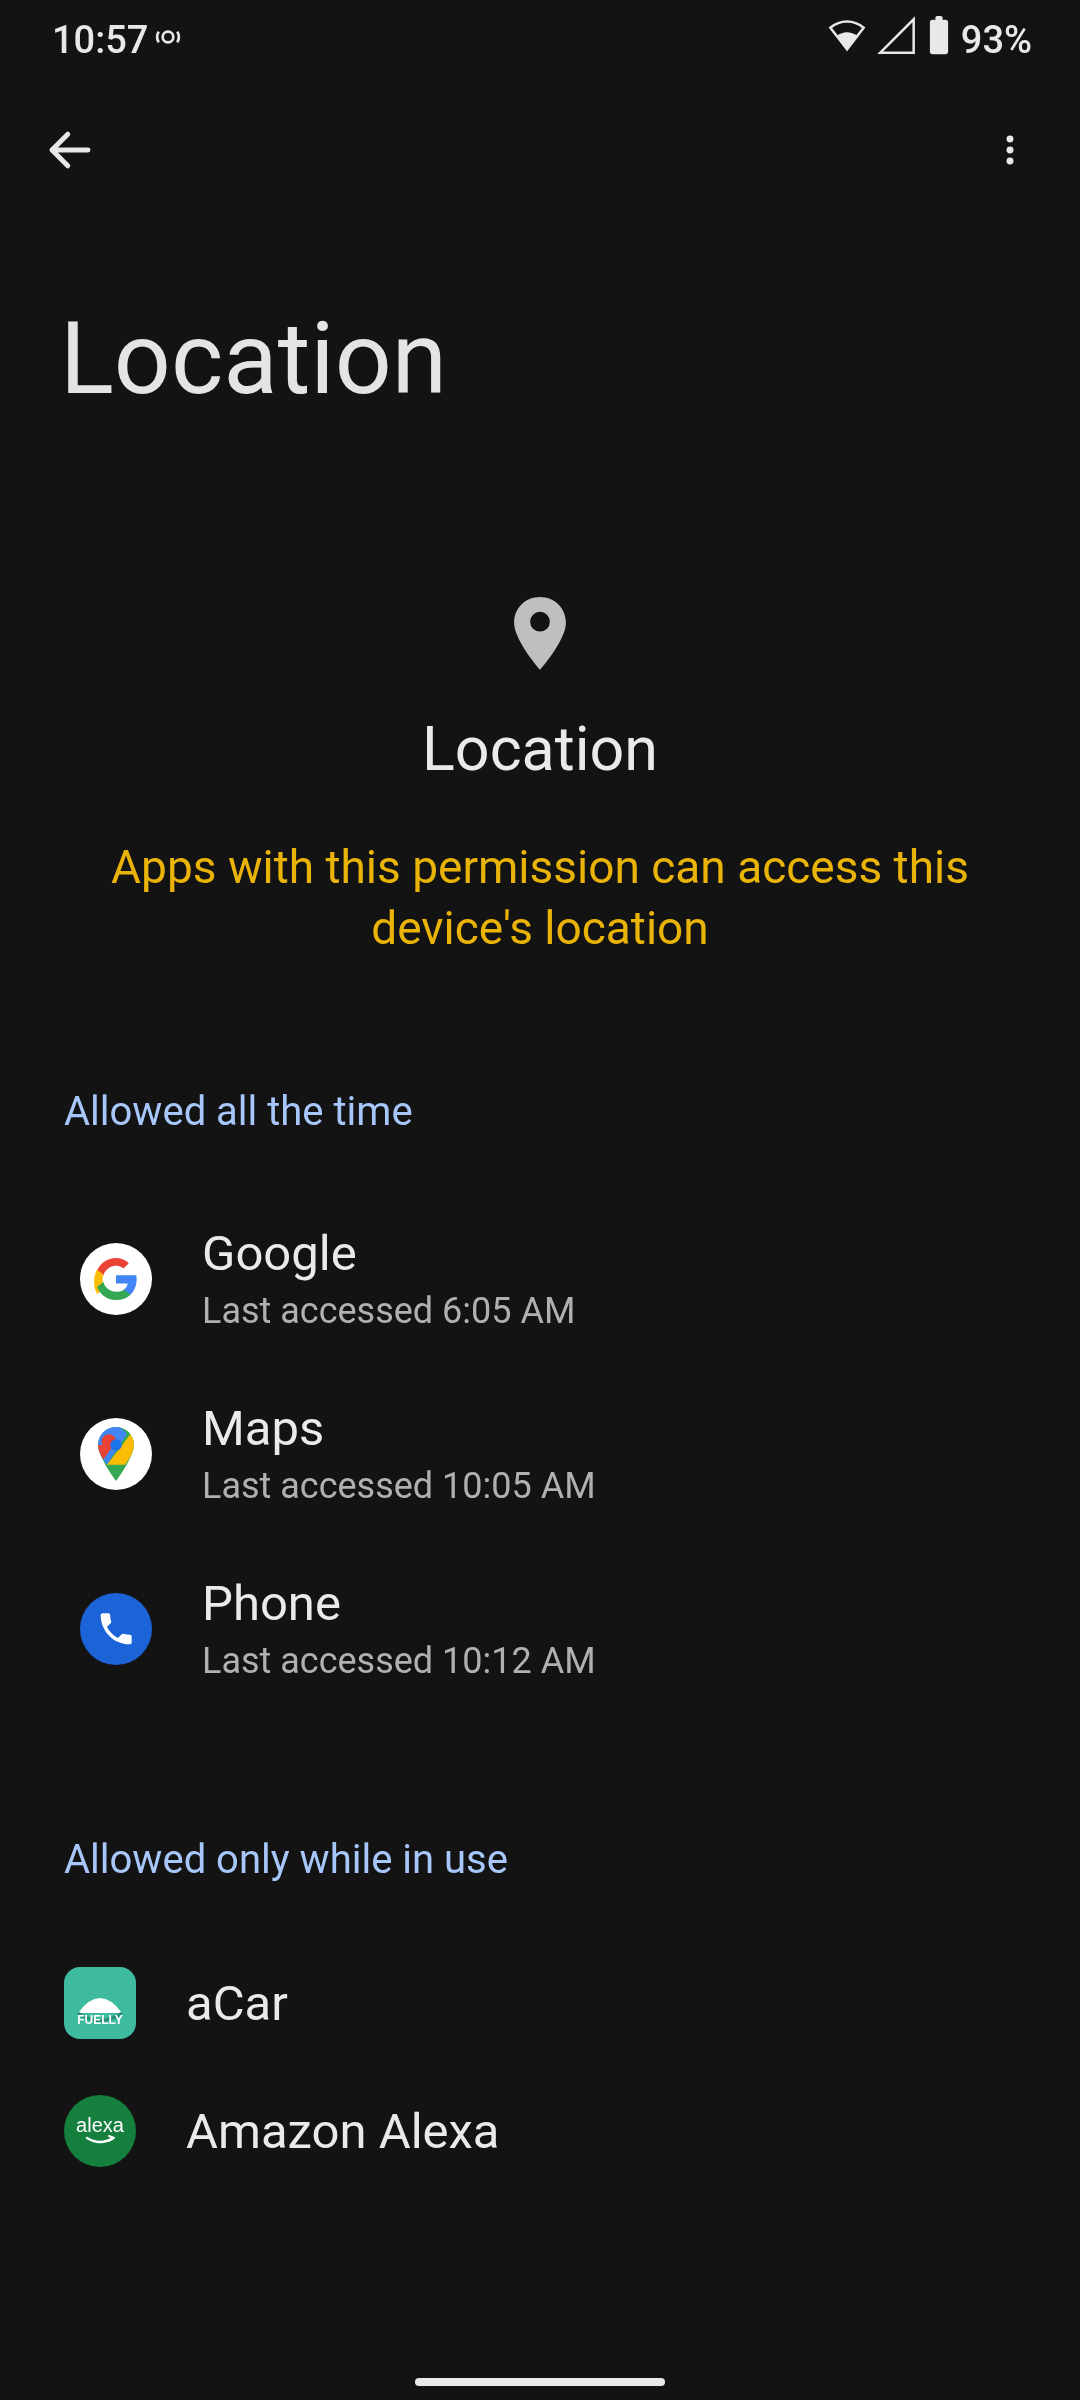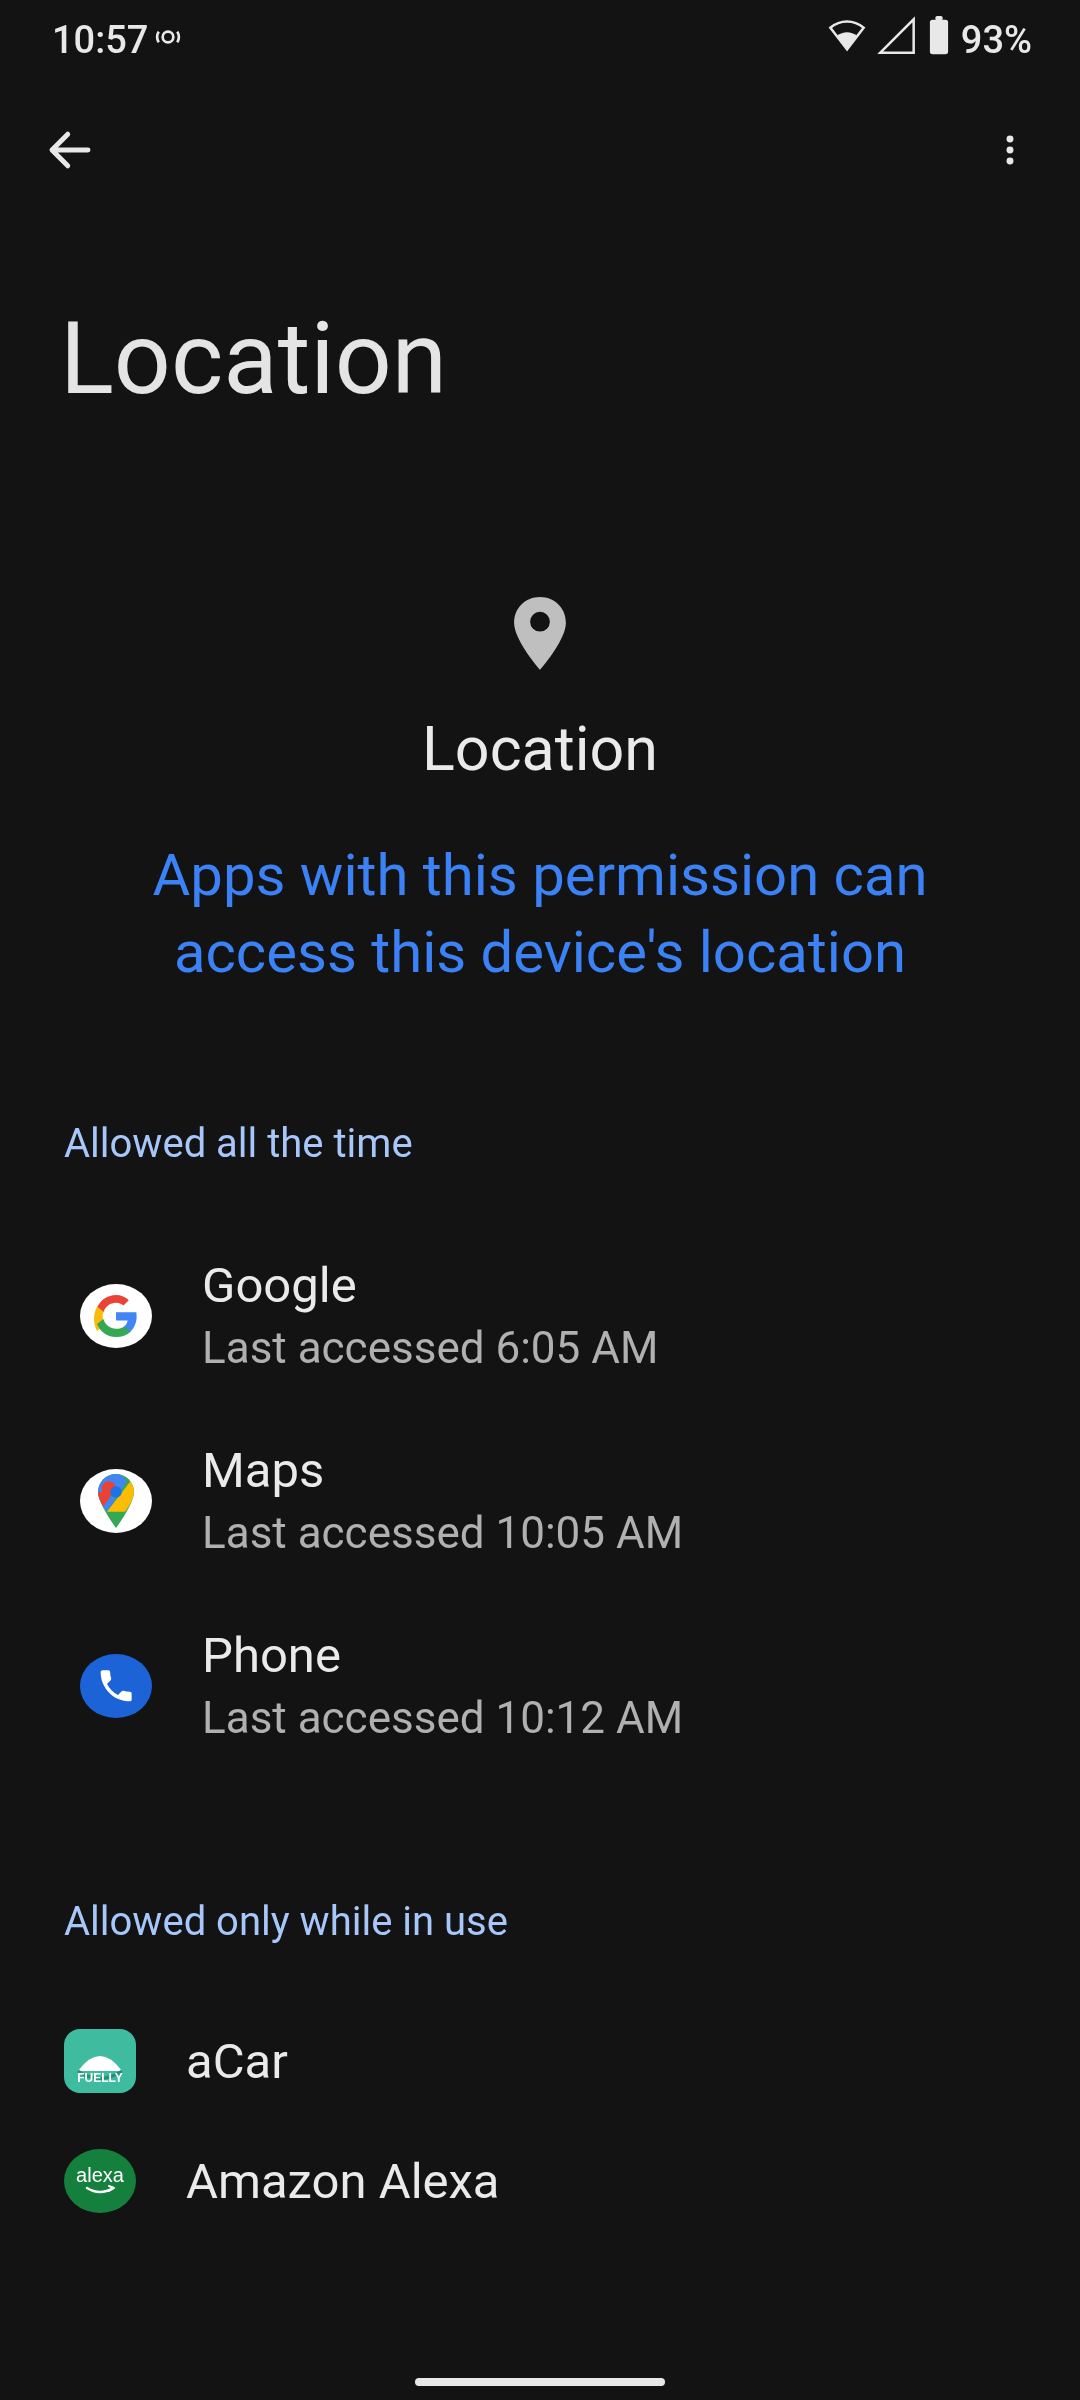--- a/index.html
+++ b/index.html
@@ -49,52 +49,52 @@
     padding: 180px 80px 0 80px;
     text-align: center;
   }
   .hero-title {
     font-size: 61px;
     font-weight: 400;
     color: #eaeaea;
     margin-top: 38px;
   }
   .hero-desc {
-    font-size: 58px;
-    font-weight: 400;
-    color: #3b82f6;
+    font-size: 46px;
+    font-weight: 400;
+    color: #eab308;
     margin-top: 52px;
     line-height: 1.32;
   }
   .section-header {
     font-size: 40px;
     font-weight: 400;
     color: #a7c7fb;
     padding: 0 64px;
     margin-top: 130px;
   }
   .section-header.second { margin-top: 120px; }
   .app-list { margin-top: 56px; }
   .app-row {
     display: flex;
     align-items: center;
     padding: 34px 80px;
     gap: 50px;
   }
   .app-row.compact { padding: 28px 64px; }
   .app-icon {
-    width: 72px; height: 64px;
+    width: 72px; height: 72px;
     border-radius: 50%;
     display: flex; align-items: center; justify-content: center;
     flex-shrink: 0;
   }
   .app-icon.rounded-square { border-radius: 16px; }
   .app-text { display: flex; flex-direction: column; gap: 8px; }
   .app-name { font-size: 49px; font-weight: 400; color: #eaeaea; }
-  .app-sub  { font-size: 44px; font-weight: 400; color: #b0b0b0; }
+  .app-sub  { font-size: 36px; font-weight: 400; color: #b0b0b0; }
   .nav-handle {
     position: absolute;
     bottom: 14px;
     left: 50%;
     transform: translateX(-50%);
     width: 250px; height: 8px;
     background: #e8e8e8;
     border-radius: 4px;
   }
 </style>

